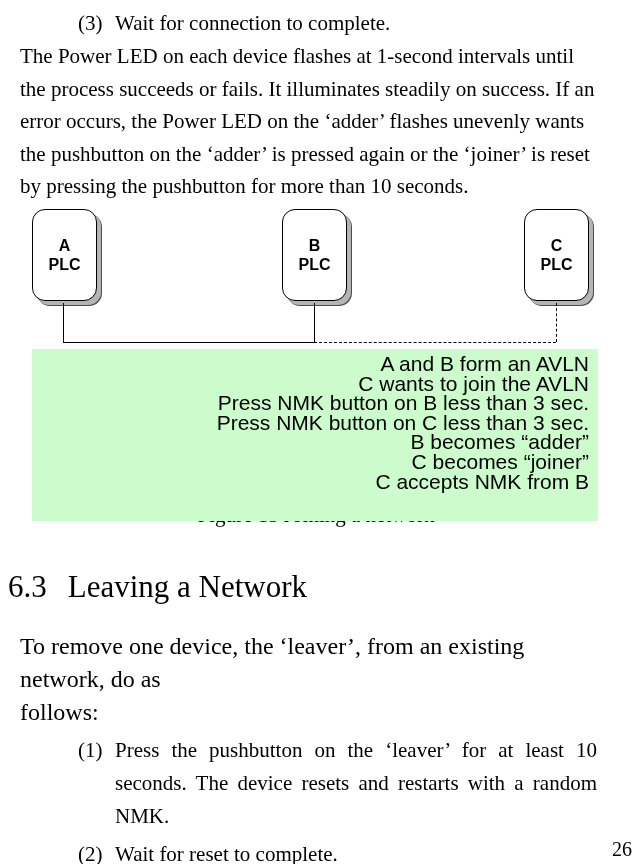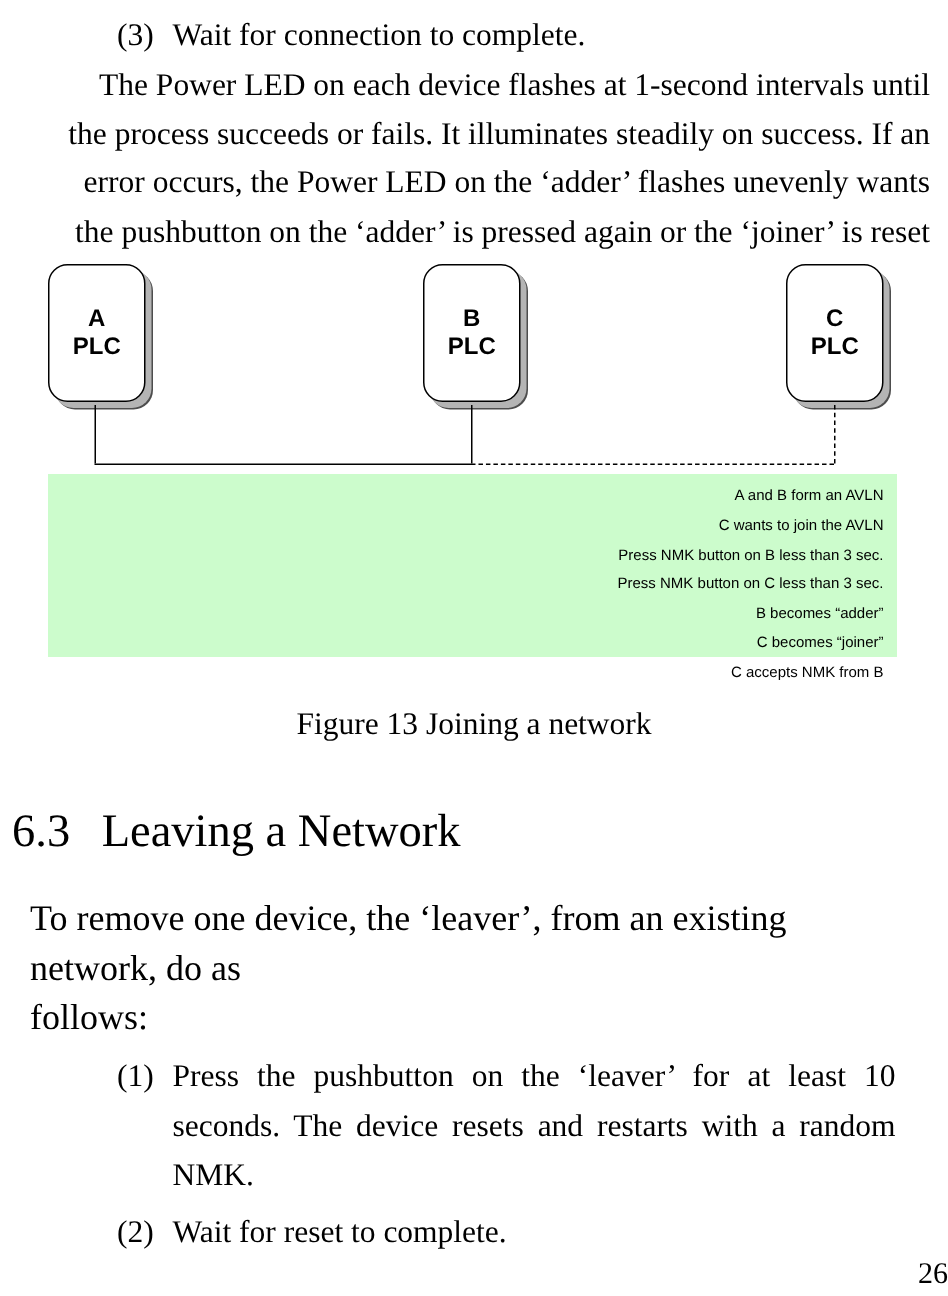--- a/index.html
+++ b/index.html
@@ -25,21 +25,20 @@
     position: absolute;
     left: 78px;
     top: 0;
   }
   
   .para {
     margin-left: 20px;
     width: 600px;
     font-size: 21px;
     line-height: 32.6px;
-    text-align: right;
   }
   
   .diagram {
     position: relative;
     height: 295px;
   }
   .plc {
     position: absolute;
     top: 6px;
     width: 63px;
@@ -77,26 +76,26 @@
     height: 0;
     border-top: 1px solid #000000;
   }
   .wh-solid { left: 63px; width: 251px; }
   .wh-dashed { left: 314px; width: 242px; border-top-style: dashed; }
   .annotation {
     position: absolute;
     left: 32px;
     top: 146px;
     width: 566px;
-    height: 122px;
+    height: 172px;
     box-sizing: border-box;
     padding: 5px 9px 0 0;
     text-align: right;
     font-family: "Liberation Sans", sans-serif;
-    font-size: 10px;
+    font-size: 21px;
     line-height: 19.6px;
   }
   .figure-caption {
     margin-top: 4px;
     text-align: center;
     font-size: 21px;
     line-height: 26px;
   }
   .section-heading {
     margin: 38px 0 0 8px;
@@ -145,20 +144,21 @@
   <div class="num-item">
     <span class="marker">(3)</span>
     <span>Wait for connection to complete.</span>
   </div>
 
   <div class="para">
     <div>The Power LED on each device flashes at 1-second intervals until</div>
     <div>the process succeeds or fails. It illuminates steadily on success. If an</div>
     <div>error occurs, the Power LED on the ‘adder’ flashes unevenly wants</div>
     <div>the pushbutton on the ‘adder’ is pressed again or the ‘joiner’ is reset</div>
+    <div>by pressing the pushbutton for more than 10 seconds.</div>
   </div>
 
   <div class="diagram">
 
     <div class="plc plc-a">
       <div>
         <div>A</div>
         <div>PLC</div>
       </div>
     </div>

